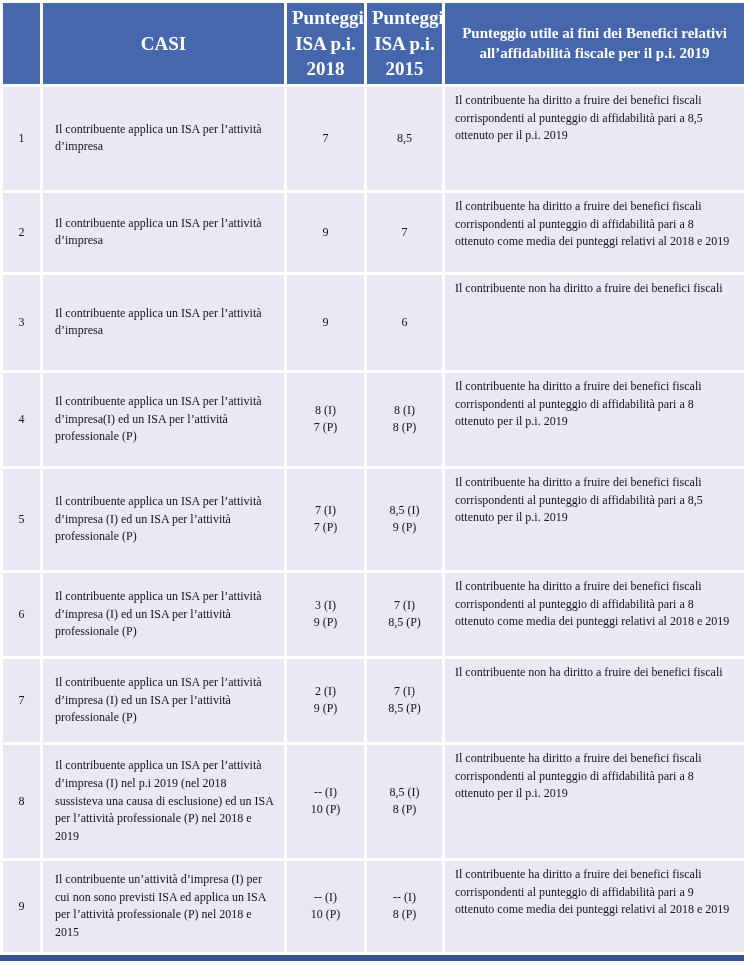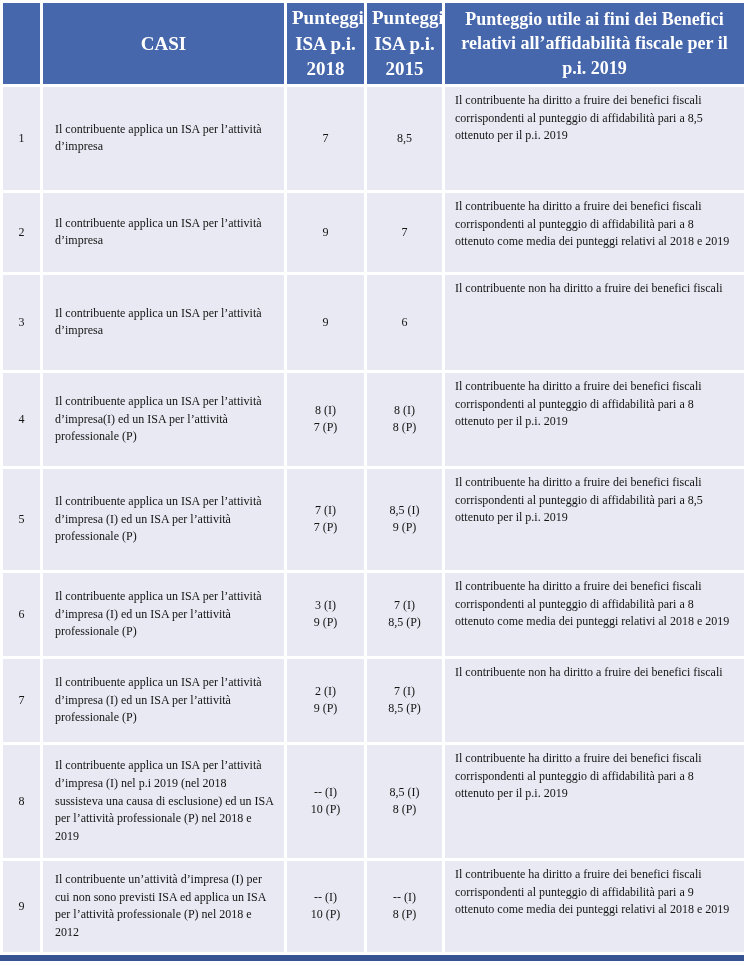--- a/index.html
+++ b/index.html
@@ -34,21 +34,21 @@
   th{
     background:var(--header-bg);
     color:var(--header-text);
     font-weight:bold;
     font-size:19px;
     line-height:1.35;
     text-align:center;
     vertical-align:middle;
     padding:2px 5px;
   }
-  th.benefit-h{font-size:18px;padding:2px 6px;}
+  th.benefit-h{font-size:15px;padding:2px 6px;}
   td{
     background:var(--cell-bg);
     color:var(--body-text);
     font-size:12px;
     line-height:1.48;
   }
   td.num{
     text-align:center;
     vertical-align:middle;
     padding:2px;
@@ -156,21 +156,21 @@
         <td class="num">8</td>
         <td class="casi">Il contribuente applica un ISA per l’attività d’impresa (I) nel p.i 2019 (nel 2018 sussisteva una causa di esclusione) ed un ISA per l’attività professionale (P) nel 2018 e 2019</td>
         <td class="score">-- (I)
 10 (P)</td>
         <td class="score">8,5 (I)
 8 (P)</td>
         <td class="benefit">Il contribuente ha diritto a fruire dei benefici fiscali corrispondenti al punteggio di affidabilità pari a 8 ottenuto per il p.i. 2019</td>
       </tr>
       <tr style="height:94px">
         <td class="num">9</td>
-        <td class="casi">Il contribuente un’attività d’impresa (I) per cui non sono previsti ISA ed applica un ISA per l’attività professionale (P) nel 2018 e 2012</td>
+        <td class="casi">Il contribuente un’attività d’impresa (I) per cui non sono previsti ISA ed applica un ISA per l’attività professionale (P) nel 2018 e 2015</td>
         <td class="score">-- (I)
 10 (P)</td>
         <td class="score">-- (I)
 8 (P)</td>
         <td class="benefit">Il contribuente ha diritto a fruire dei benefici fiscali corrispondenti al punteggio di affidabilità pari a 9 ottenuto come media dei punteggi relativi al 2018 e 2019</td>
       </tr>
     </tbody>
   </table>
   <div class="bottom-bar"></div>
 </div>

